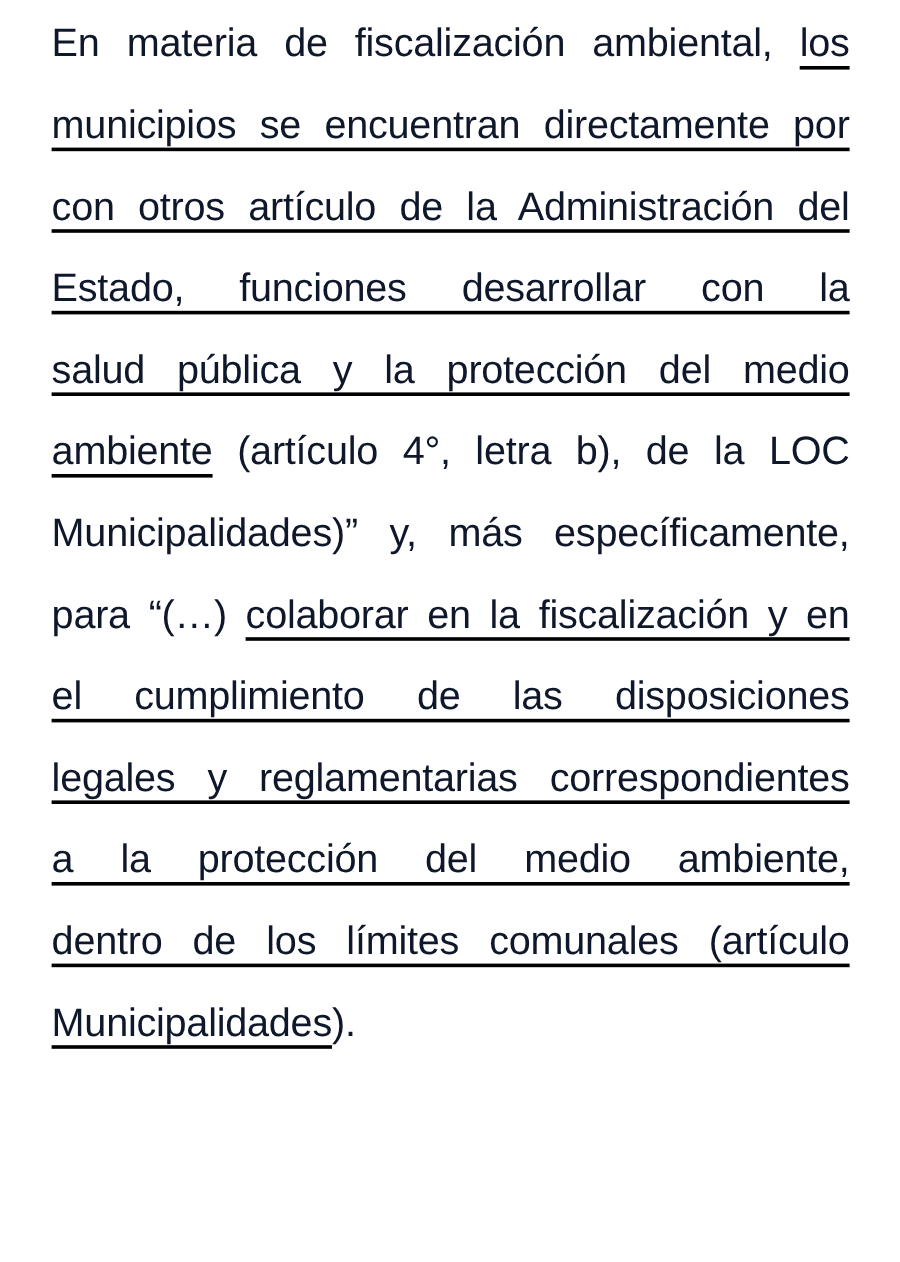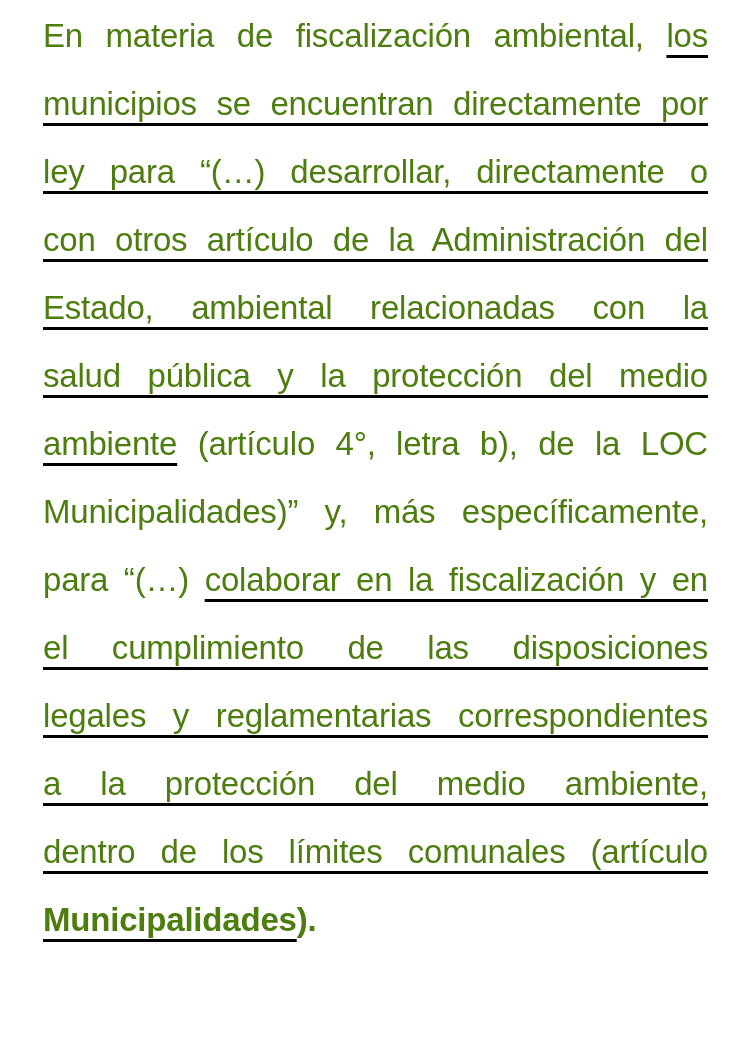--- a/index.html
+++ b/index.html
@@ -24,52 +24,50 @@
   .doc-body {
     position: absolute;
     left: 43px;
     top: 2px;
     width: 665px;
   }
   .line {
     font-size: 33px;
     line-height: 68px;
     height: 68px;
-    color: #4d7c0f;
+    color: #0f172a;
     text-align: justify;
     text-align-last: justify;
     letter-spacing: -0.2px;
     word-spacing: 1px;
   }
   .line.last {
     text-align: left;
     text-align-last: left;
-    font-weight: bold;
   }
   .seg {
     text-decoration: none;
   }
   .seg.underline {
     text-decoration: underline;
     text-decoration-thickness: 3px;
     text-underline-offset: 8px;
     text-decoration-skip-ink: none;
     text-decoration-color: #000000;
   }
 </style>
 </head>
 <body>
 
 <div class="doc-page">
   <div class="doc-body">
       <div class="line"><span class="seg">En materia de fiscalización ambiental, </span><span class="seg underline">los</span></div>
       <div class="line"><span class="seg underline">municipios se encuentran directamente por</span></div>
-      <div class="line"><span class="seg underline">ley para “(…) desarrollar, directamente o</span></div>
       <div class="line"><span class="seg underline">con otros artículo de la Administración del</span></div>
-      <div class="line"><span class="seg underline">Estado, ambiental relacionadas con la</span></div>
+      <div class="line"><span class="seg underline">Estado, funciones desarrollar con la</span></div>
       <div class="line"><span class="seg underline">salud pública y la protección del medio</span></div>
       <div class="line"><span class="seg underline">ambiente</span><span class="seg"> (artículo 4°, letra b), de la LOC</span></div>
       <div class="line"><span class="seg">Municipalidades)” y, más específicamente,</span></div>
       <div class="line"><span class="seg">para “(…) </span><span class="seg underline">colaborar en la fiscalización y en</span></div>
       <div class="line"><span class="seg underline">el cumplimiento de las disposiciones</span></div>
       <div class="line"><span class="seg underline">legales y reglamentarias correspondientes</span></div>
       <div class="line"><span class="seg underline">a la protección del medio ambiente,</span></div>
       <div class="line"><span class="seg underline">dentro de los límites comunales (artículo</span></div>
       <div class="line last"><span class="seg underline">Municipalidades</span><span class="seg">).</span></div>
     </div>

